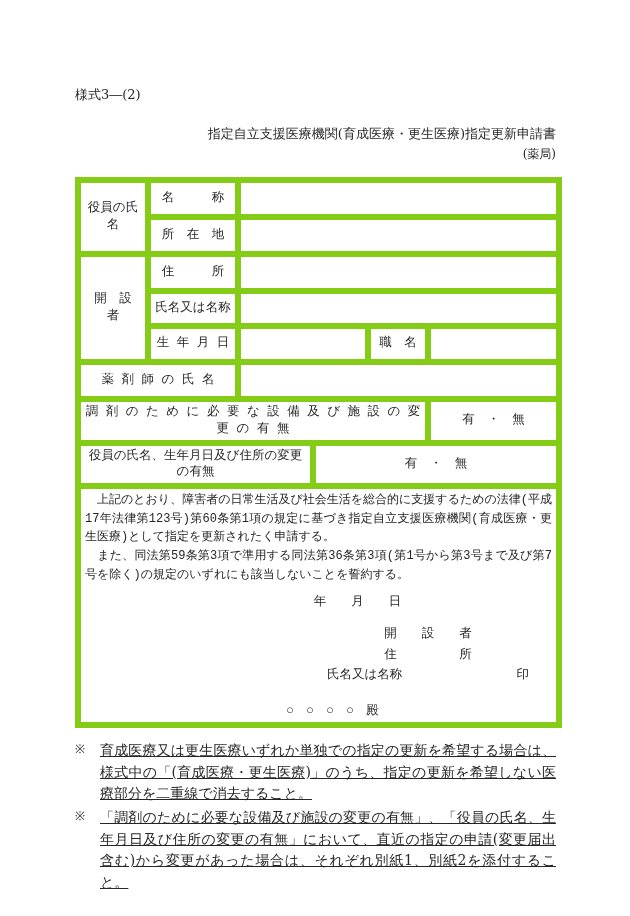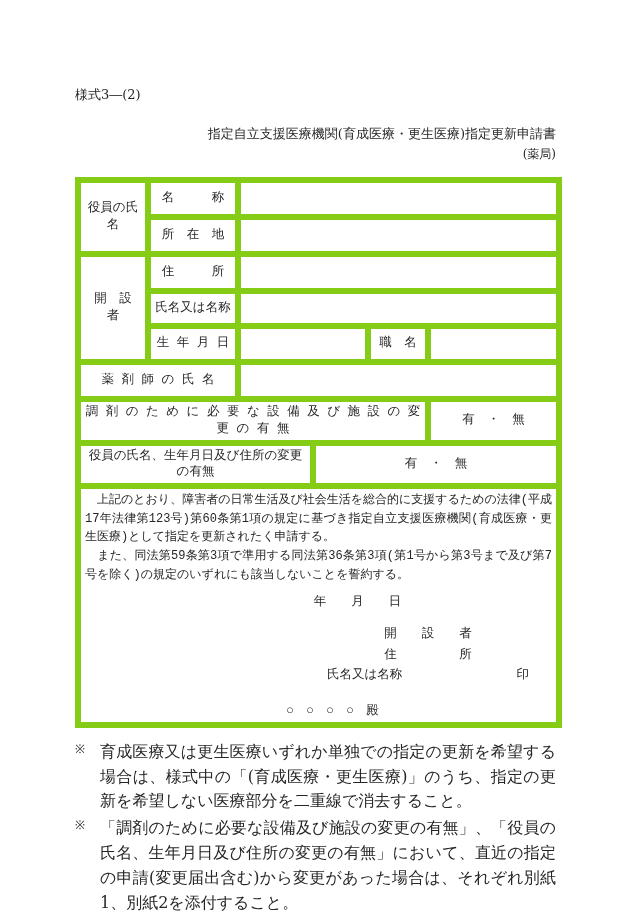--- a/index.html
+++ b/index.html
@@ -50,21 +50,21 @@
   .stmt-par { font-size: 12px; line-height: 1.55; text-align: justify; }
   .stmt-date { font-size: 12.5px; margin: 10px 0 0 78px; }
   .signer-block { margin: 13px 0 0 242px; width: 202px; font-size: 12.5px; line-height: 1.65; }
   .signer-line { display: block; }
   .signer-name-row { display: flex; justify-content: space-between; align-items: flex-end; }
   .addressee { font-size: 12.5px; margin: 17px 0 0 28px; }
 
   .notes { margin-top: 12px; width: 481px; }
   .note { display: flex; margin-bottom: 2px; }
   .note-marker { flex: 0 0 17px; font-size: 12px; line-height: 1.55; }
-  .note-text { flex: 1; font-size: 16px; line-height: 1.55; text-align: justify; padding-left: 8px; }
+  .note-text { flex: 1; font-size: 14px; line-height: 1.55; text-align: justify; padding-left: 8px; text-decoration: underline; }
   .footer-label { font-size: 12.5px; margin-top: 26px; text-align: center; }
 </style>
 </head>
 <body>
 
 <div class="page">
 
   <div class="form-number">様式3―(2)</div>
 
   <div class="title-block">

